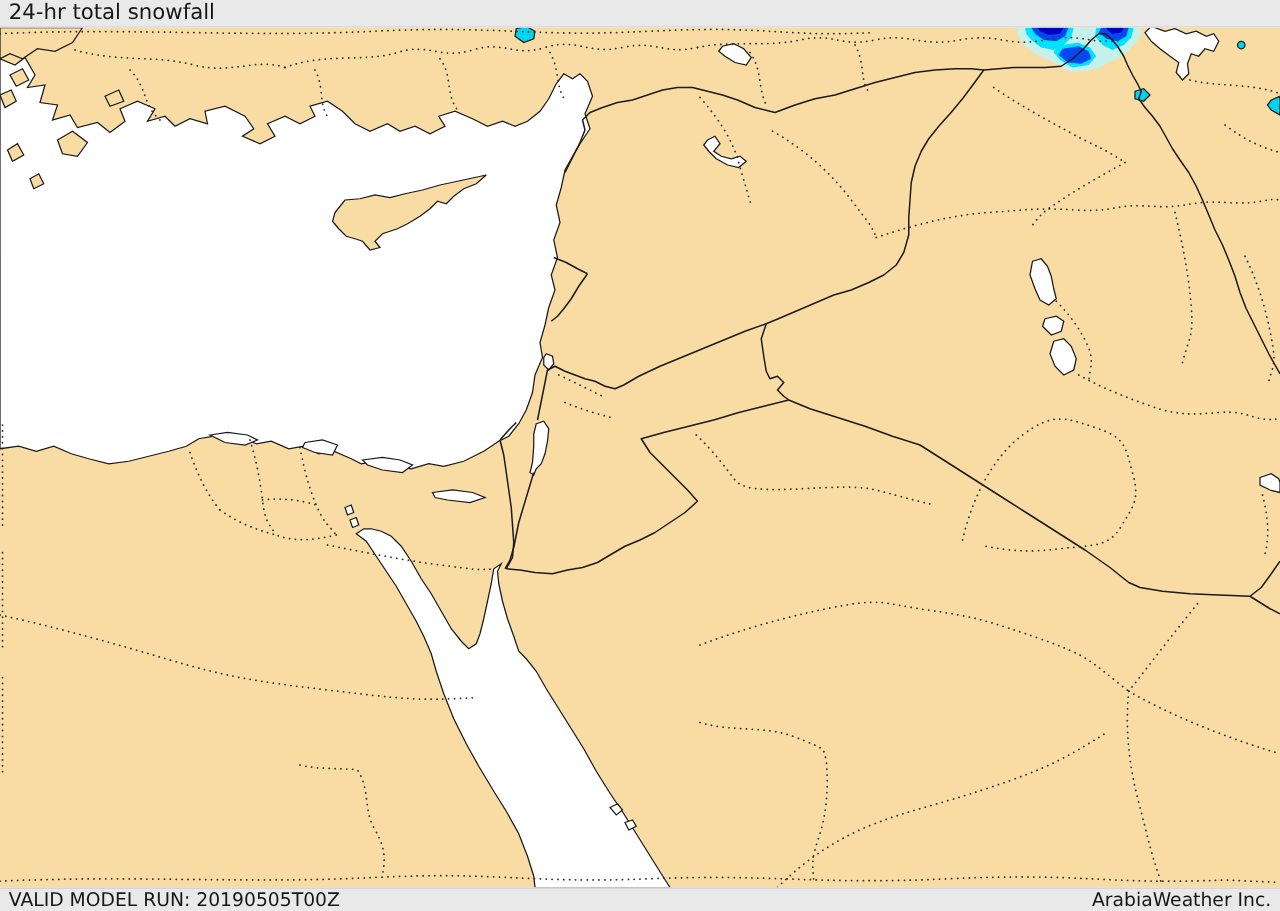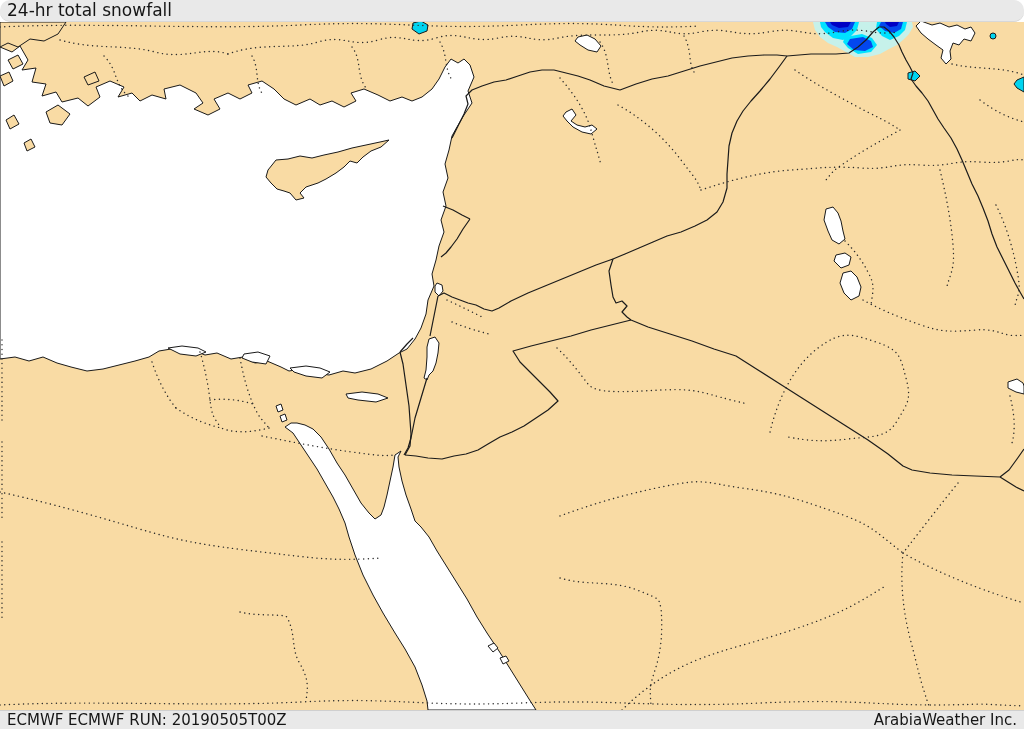--- a/index.html
+++ b/index.html
@@ -1,21 +1,21 @@
 <!DOCTYPE html>
 <html><head>
 <meta charset="utf-8">
 <style>
   html,body{margin:0;padding:0;width:1024px;height:729px;overflow:hidden;
     font-family:"DejaVu Sans","Liberation Sans",sans-serif;background:#fff;}
   .stage{position:relative;width:1024px;height:729px;}
   .bar{position:absolute;left:0;width:1024px;background:#e9e9e9;color:#161616;
     display:flex;justify-content:space-between;align-items:center;box-sizing:border-box;
     padding:0 7px;}
-  .bar.top{top:0;height:22px;border-bottom:1px solid #d7d7d7;font-size:17px;border-radius:10px;}
+  .bar.top{top:0;height:22px;border-bottom:1px solid #d7d7d7;font-size:17px;}
   .bar.bottom{top:710px;height:19px;border-top:1px solid #cfcfcf;font-size:15px;}
   .bar .lbl{white-space:nowrap;line-height:1;}
   svg.map{position:absolute;left:0;top:0;}
   .sea{stroke:#1a1a1a;stroke-width:1;}
   .isle{stroke:#1a1a1a;stroke-width:1;}
   .lake{stroke:#1a1a1a;stroke-width:1;}
   .clake{stroke:#1a1a1a;stroke-width:1;}
   .snow{stroke:none;}
   .solid-borders path{fill:none;stroke:#1b1b1b;stroke-width:1.2;stroke-linejoin:round;}
   .dotted-borders path{fill:none;stroke:#2b2b2b;stroke-width:1.4;
@@ -156,17 +156,17 @@
         <path d="M0,705 C100,700 200,707 300,702 S420,707 520,703 S650,708 760,703 S880,708 980,704 L1024,706"></path>
       </g>
     </g>
   </svg>
 
   <div class="bar top">
     <span class="lbl">24-hr total snowfall</span>
   </div>
 
   <div class="bar bottom">
-    <span class="lbl">ECMWF ECMWF RUN: 20190505T00Z</span>
+    <span class="lbl">VALID MODEL RUN: 20190505T00Z</span>
     <span class="lbl">ArabiaWeather Inc.</span>
   </div>
 
 </div>
 
 </body></html>

